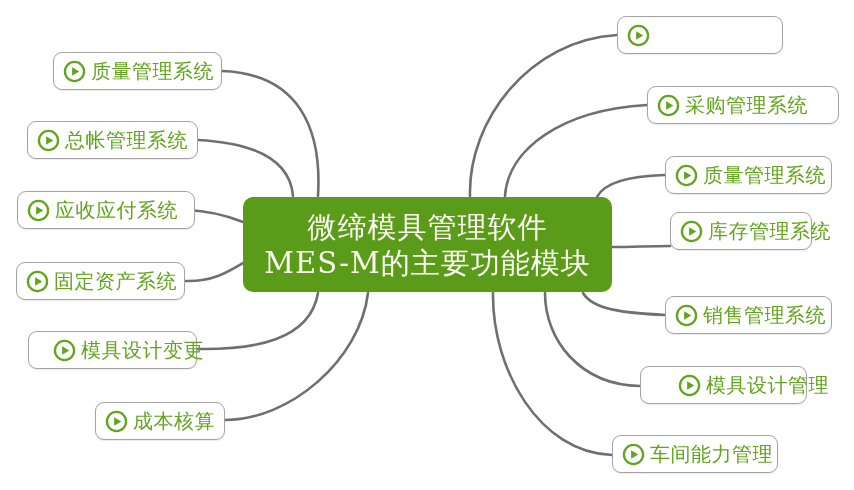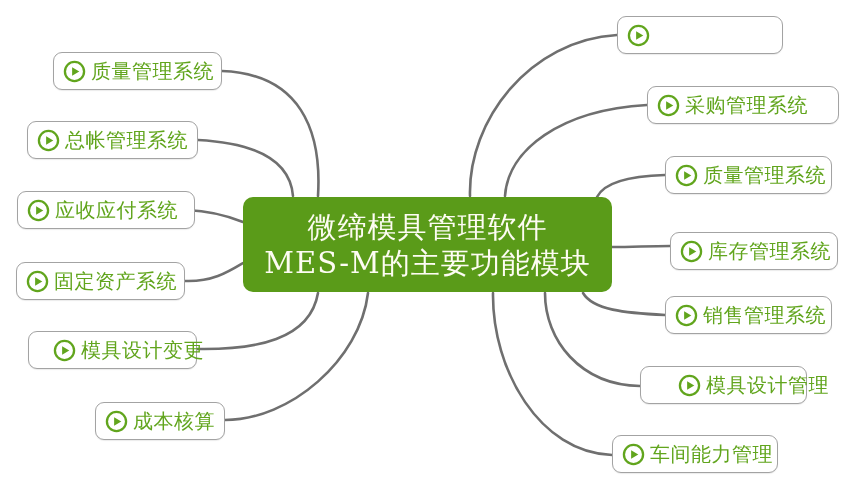--- a/index.html
+++ b/index.html
@@ -149,21 +149,21 @@
   </div>
   <div class="node" style="left:665px;top:156px;width:167px;">
     <span class="icon">
         <svg width="23" height="23" viewBox="0 0 24 24">
           <circle cx="12" cy="12" r="10" fill="#fff" stroke="#61a51d" stroke-width="2.4"></circle>
           <polygon points="9.5,7.5 17,12 9.5,16.5" fill="#61a51d"></polygon>
         </svg>
       </span>
     <span class="label">质量管理系统</span>
   </div>
-  <div class="node" style="left:670px;top:232px;width:168px;">
+  <div class="node" style="left:670px;top:212px;width:142px;">
     <span class="icon">
         <svg width="23" height="23" viewBox="0 0 24 24">
           <circle cx="12" cy="12" r="10" fill="#fff" stroke="#61a51d" stroke-width="2.4"></circle>
           <polygon points="9.5,7.5 17,12 9.5,16.5" fill="#61a51d"></polygon>
         </svg>
       </span>
     <span class="label">库存管理系统</span>
   </div>
   <div class="node" style="left:665px;top:296px;width:167px;">
     <span class="icon">

